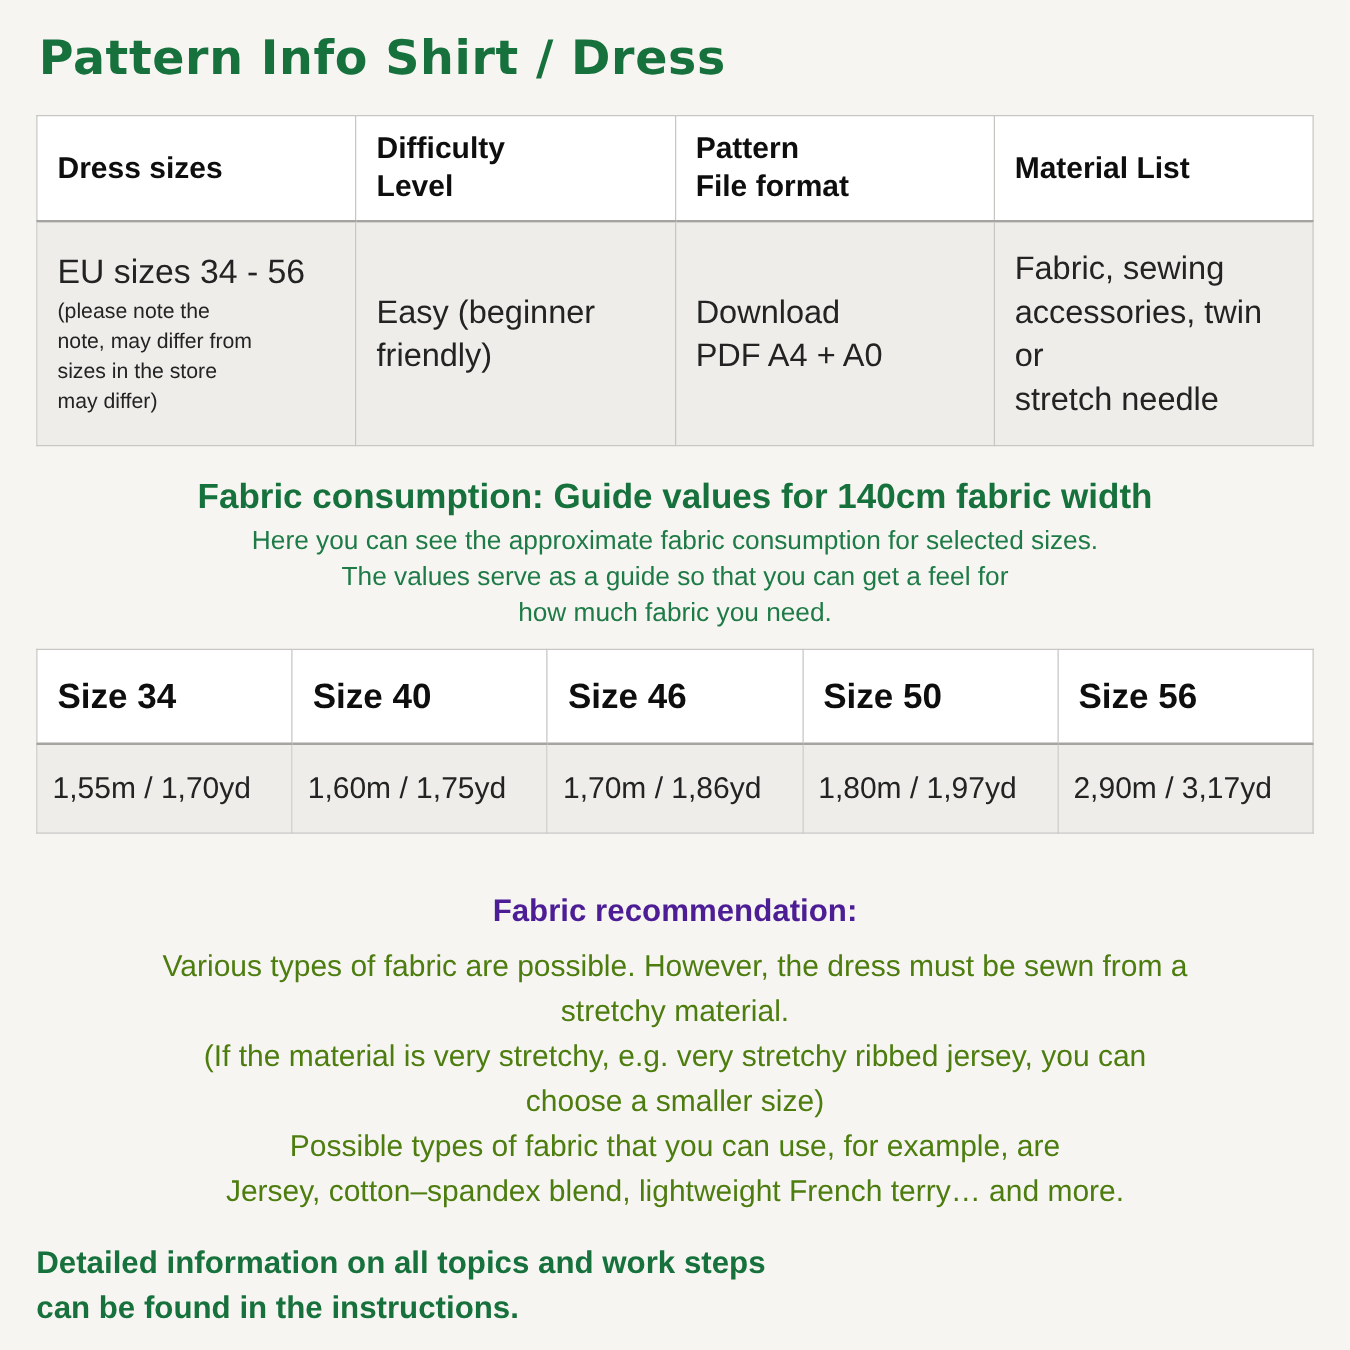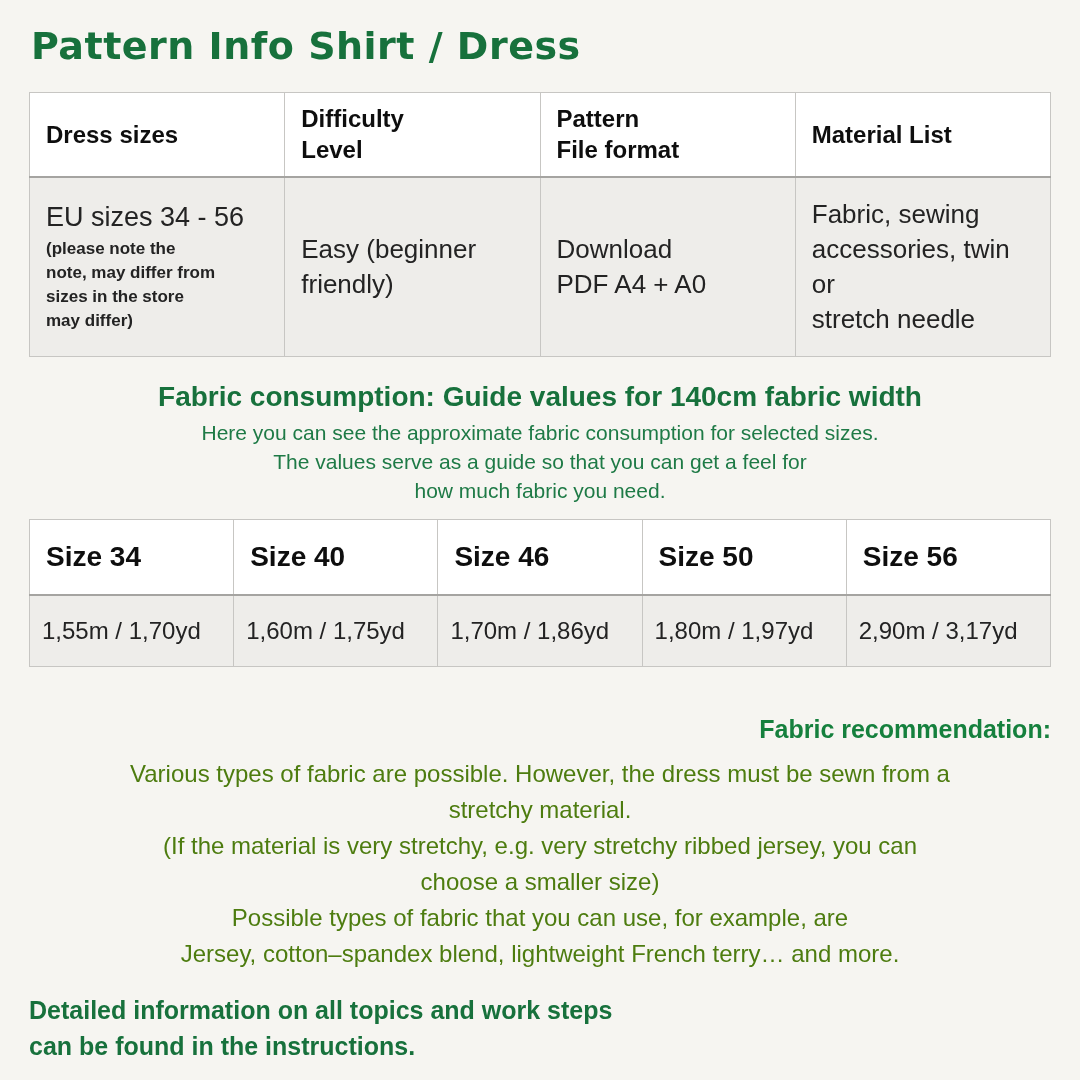--- a/index.html
+++ b/index.html
@@ -53,21 +53,21 @@
     background: #ffffff;
     border-bottom: 2px solid #a5a4a1;
     font-weight: bold;
     color: #0e0e0e;
   }
   td { background: #eeedea; color: #232323; }
 
   .info-table th { height: 84px; font-size: 24px; line-height: 31px; }
   .info-table td { height: 180px; font-size: 26px; line-height: 35px; }
   .cell-main { font-size: 27px; line-height: 33px; }
-  .cell-note { font-size: 17px; line-height: 24px; margin-top: 3px; font-weight: bold; }
+  .cell-note { font-size: 17px; line-height: 24px; margin-top: 3px; }
   .cell-materials { font-size: 22px; line-height: 30px; }
 
   .sizes-table th { height: 75px; font-size: 28px; padding-left: 16px; }
   .sizes-table td { height: 72px; font-size: 24px; padding: 10px 12px; }
 
   
   .section-heading {
     margin-top: 24px;
     text-align: center;
     font-weight: bold;
@@ -77,25 +77,25 @@
   }
   .section-subtext {
     margin-top: 5px;
     text-align: center;
     font-size: 21px;
     line-height: 29px;
     color: #1e7a46;
   }
   .reco-heading {
     margin-top: 48px;
-    text-align: right;
+    text-align: center;
     font-weight: bold;
     font-size: 25px;
     line-height: 28px;
-    color: #15803d;
+    color: #4c1d95;
   }
   .reco-body {
     margin-top: 13px;
     text-align: center;
     font-size: 24px;
     line-height: 36px;
     color: #4d7c0f;
   }
   .footer-note {
     margin-top: 20px;

